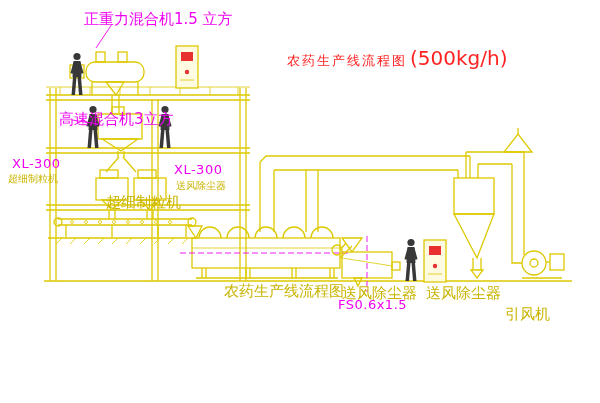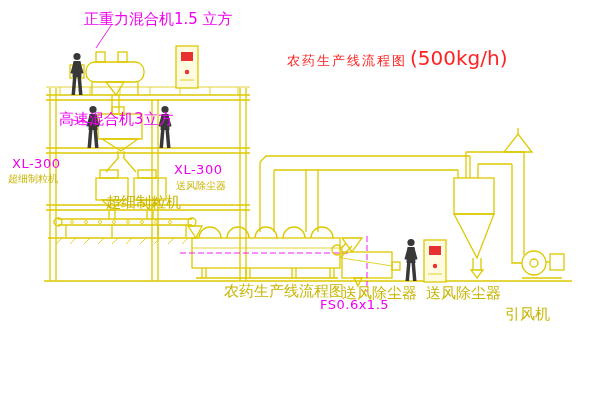--- a/index.html
+++ b/index.html
@@ -241,17 +241,17 @@
 
 <span class="lbl magenta sm" style="left:84px;top:12px">正重力混合机1.5 立方</span>
 <span class="lbl magenta sm" style="left:59px;top:112px">高速混合机3立方</span>
 <span class="lbl magenta model" style="left:12px;top:157px">XL-300</span>
 <span class="lbl yellow xs" style="left:8px;top:174px">超细制粒机</span>
 <span class="lbl magenta model" style="left:174px;top:163px">XL-300</span>
 <span class="lbl yellow xs" style="left:176px;top:181px">送风除尘器</span>
 <span class="lbl yellow sm" style="left:106px;top:195px">超细制粒机</span>
 <span class="lbl yellow sm" style="left:224px;top:284px">农药生产线流程图</span>
 <span class="lbl yellow sm" style="left:342px;top:286px">送风除尘器</span>
-<span class="lbl magenta model" style="left:320px;top:298px">FS0.6x1.5</span>
+<span class="lbl magenta model" style="left:338px;top:298px">FS0.6x1.5</span>
 <span class="lbl yellow sm" style="left:426px;top:286px">送风除尘器</span>
 <span class="lbl yellow sm" style="left:505px;top:307px">引风机</span>
 
 </div>
 
 </body></html>

